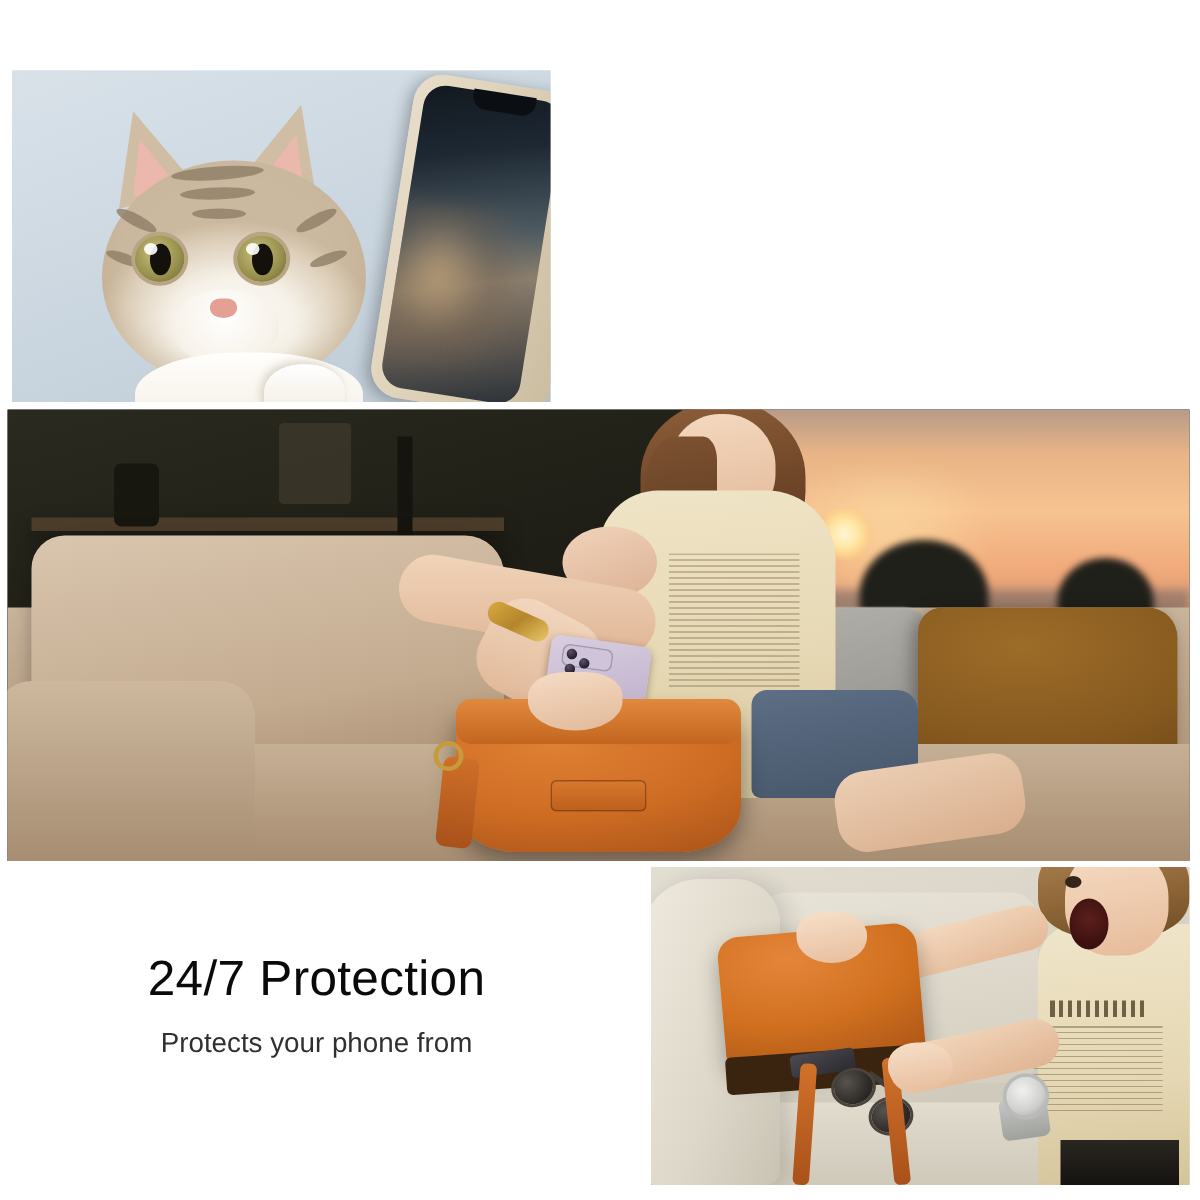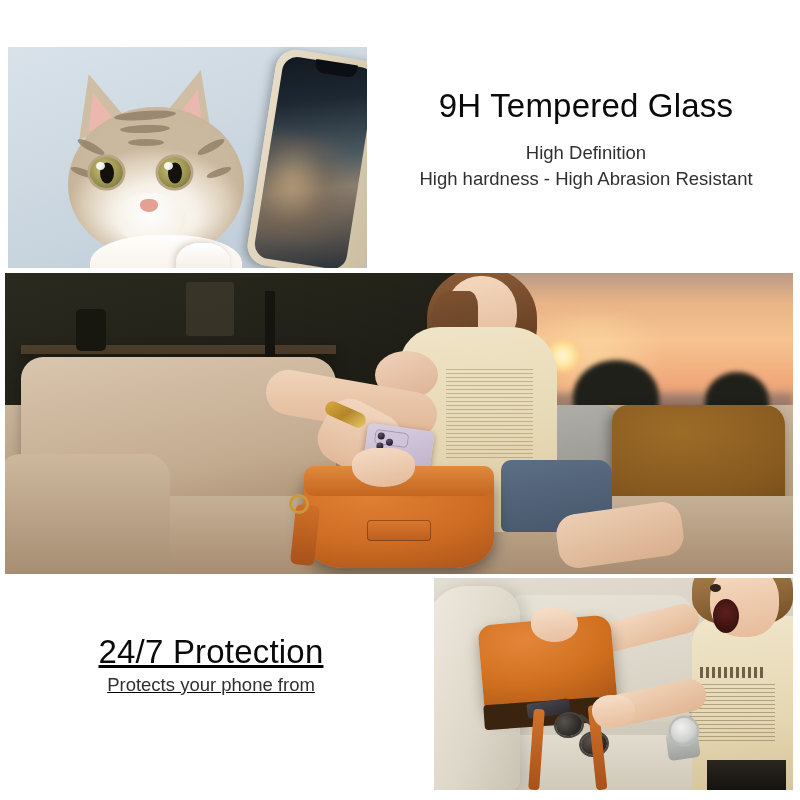--- a/index.html
+++ b/index.html
@@ -577,39 +577,38 @@
   .textblock { position: absolute; }
   #copy-glass {
     left: 374px; top: 86px;
     width: 424px;
     text-align: center;
   }
   #copy-protect {
     left: 6px; top: 632px;
     width: 410px;
     text-align: center;
-    text-decoration: underline;
   }
   .headline {
     font-size: 33px;
     line-height: 40px;
     font-weight: 400;
     color: #0a0a0a;
     letter-spacing: .2px;
     white-space: nowrap;
   }
   .subline {
     font-size: 18.5px;
     line-height: 26px;
     font-weight: 400;
     color: #303030;
     white-space: nowrap;
   }
   #copy-glass .subline.first { margin-top: 14px; }
-  #copy-protect .subline.first { }
+  #copy-protect .subline.first { margin-top: 10px; }
 </style>
 </head>
 <body>
 
 <div id="page">
 
   <div class="panel" id="panel-cat">
     <div class="cat-wall"></div>
 
     <div class="cat-phone-body">
@@ -643,25 +642,20 @@
       <div class="k-nose"></div>
       <div class="k-chest"></div>
       <div class="k-paw">
         
         
         
       </div>
     </div>
   </div>
 
-  <div class="textblock" id="copy-glass">
-    <div class="headline">9H Tempered Glass</div>
-    <div class="subline first">High Definition</div>
-    <div class="subline">High hardness - High Abrasion Resistant</div>
-  </div>
 
   <div class="panel" id="panel-sofa">
     <div class="room-dark"></div>
     <div class="room-frame"></div>
     <div class="room-shelf"></div>
     <div class="room-vase"></div>
     <div class="room-lamp"></div>
 
     <div class="sunset"></div>
     <div class="sun-glow"></div>

